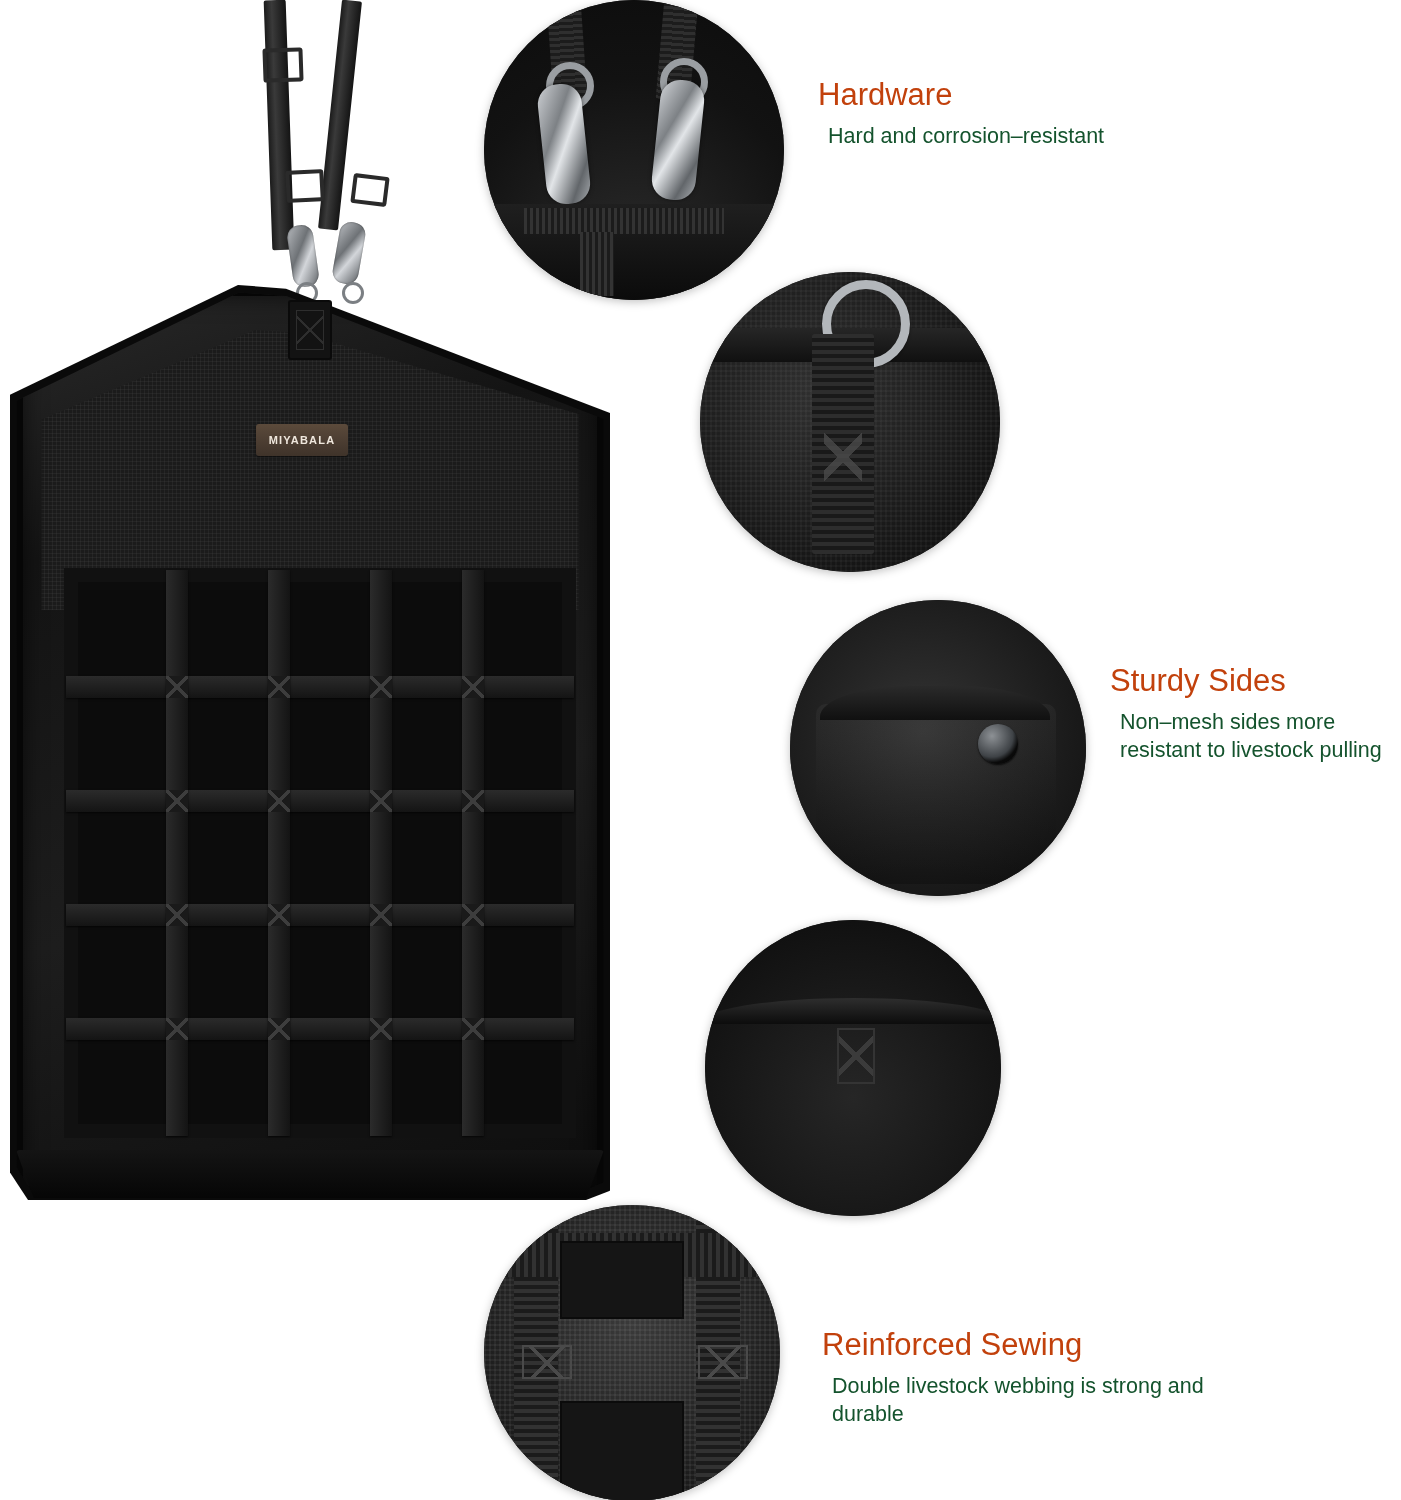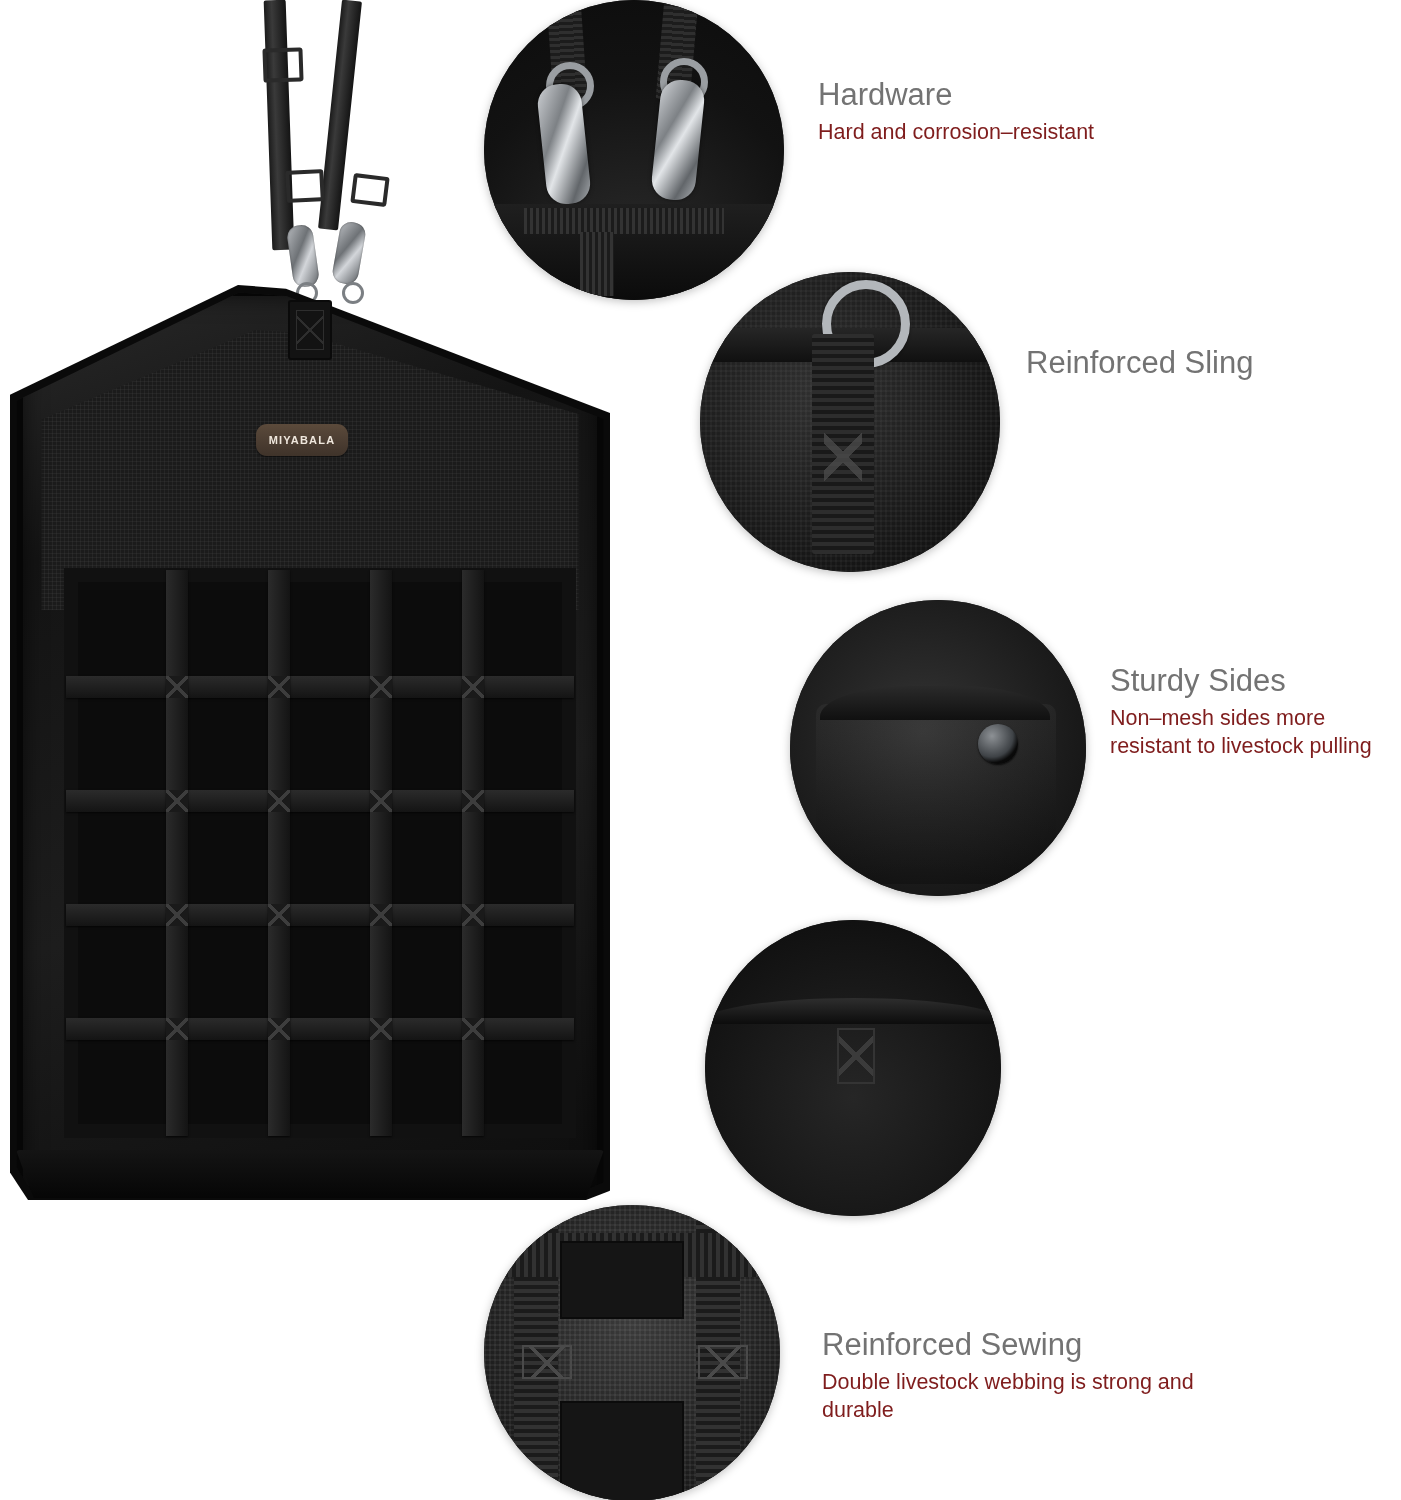--- a/index.html
+++ b/index.html
@@ -118,21 +118,21 @@
     background:
       linear-gradient(45deg, transparent 48%, #2e2e2e 48%, #2e2e2e 52%, transparent 52%),
       linear-gradient(-45deg, transparent 48%, #2e2e2e 48%, #2e2e2e 52%, transparent 52%);
   }
 
   .brand-tag {
     position: absolute;
     left: 256px; top: 424px;
     width: 92px; height: 32px;
     background: linear-gradient(180deg,#5b4a3b,#3f332a);
-    border-radius: 11px;
+    border-radius: 3px;
     display: flex;
     align-items: center;
     justify-content: center;
     box-shadow: 0 1px 2px rgba(0,0,0,.6);
   }
   .brand-tag span {
     color: #efe7dd;
     font-size: 11px;
     letter-spacing: 1.2px;
     font-weight: 700;
@@ -192,30 +192,30 @@
     position: absolute;
     inset: 0;
   }
 
   .ftext {
     position: absolute;
   }
   .ftitle {
     font-size: 31px;
     font-weight: 400;
-    color: #737373;
+    color: #c2410c;
     margin: 0 4px 6px 0;
     line-height: 1.1;
     white-space: nowrap;
   }
   .fdesc {
     font-size: 21.5px;
     font-weight: 400;
-    color: #7f1d1d;
-    margin: 0;
+    color: #14532d;
+    margin: 10px;
     line-height: 1.32;
   }
 
   
   #c1 { left: 484px; top: 0px; width: 300px; height: 300px; }
   #c1 .tex {
     background:
       radial-gradient(circle at 50% 85%, #2a2a2a 0%, #121212 60%, #0c0c0c 100%);
   }
   .hw-strap {
@@ -456,21 +456,20 @@
 
 <div class="feature">
   <div class="circle" id="c2">
     <div class="tex"></div>
     <div class="sl-top"></div>
     <div class="sl-ring"></div>
     <div class="sl-web"></div>
     <div class="sl-stitch"></div>
   </div>
   <div class="ftext" style="left:1026px; top:346px; width:348px;">
-    <p class="ftitle">Reinforced Sling</p>
   </div>
 </div>
 
 <div class="feature">
   <div class="circle" id="c3">
     <div class="tex"></div>
     <div class="ss-pocket"></div>
     <div class="ss-edge"></div>
     <div class="ss-grommet"></div>
   </div>

